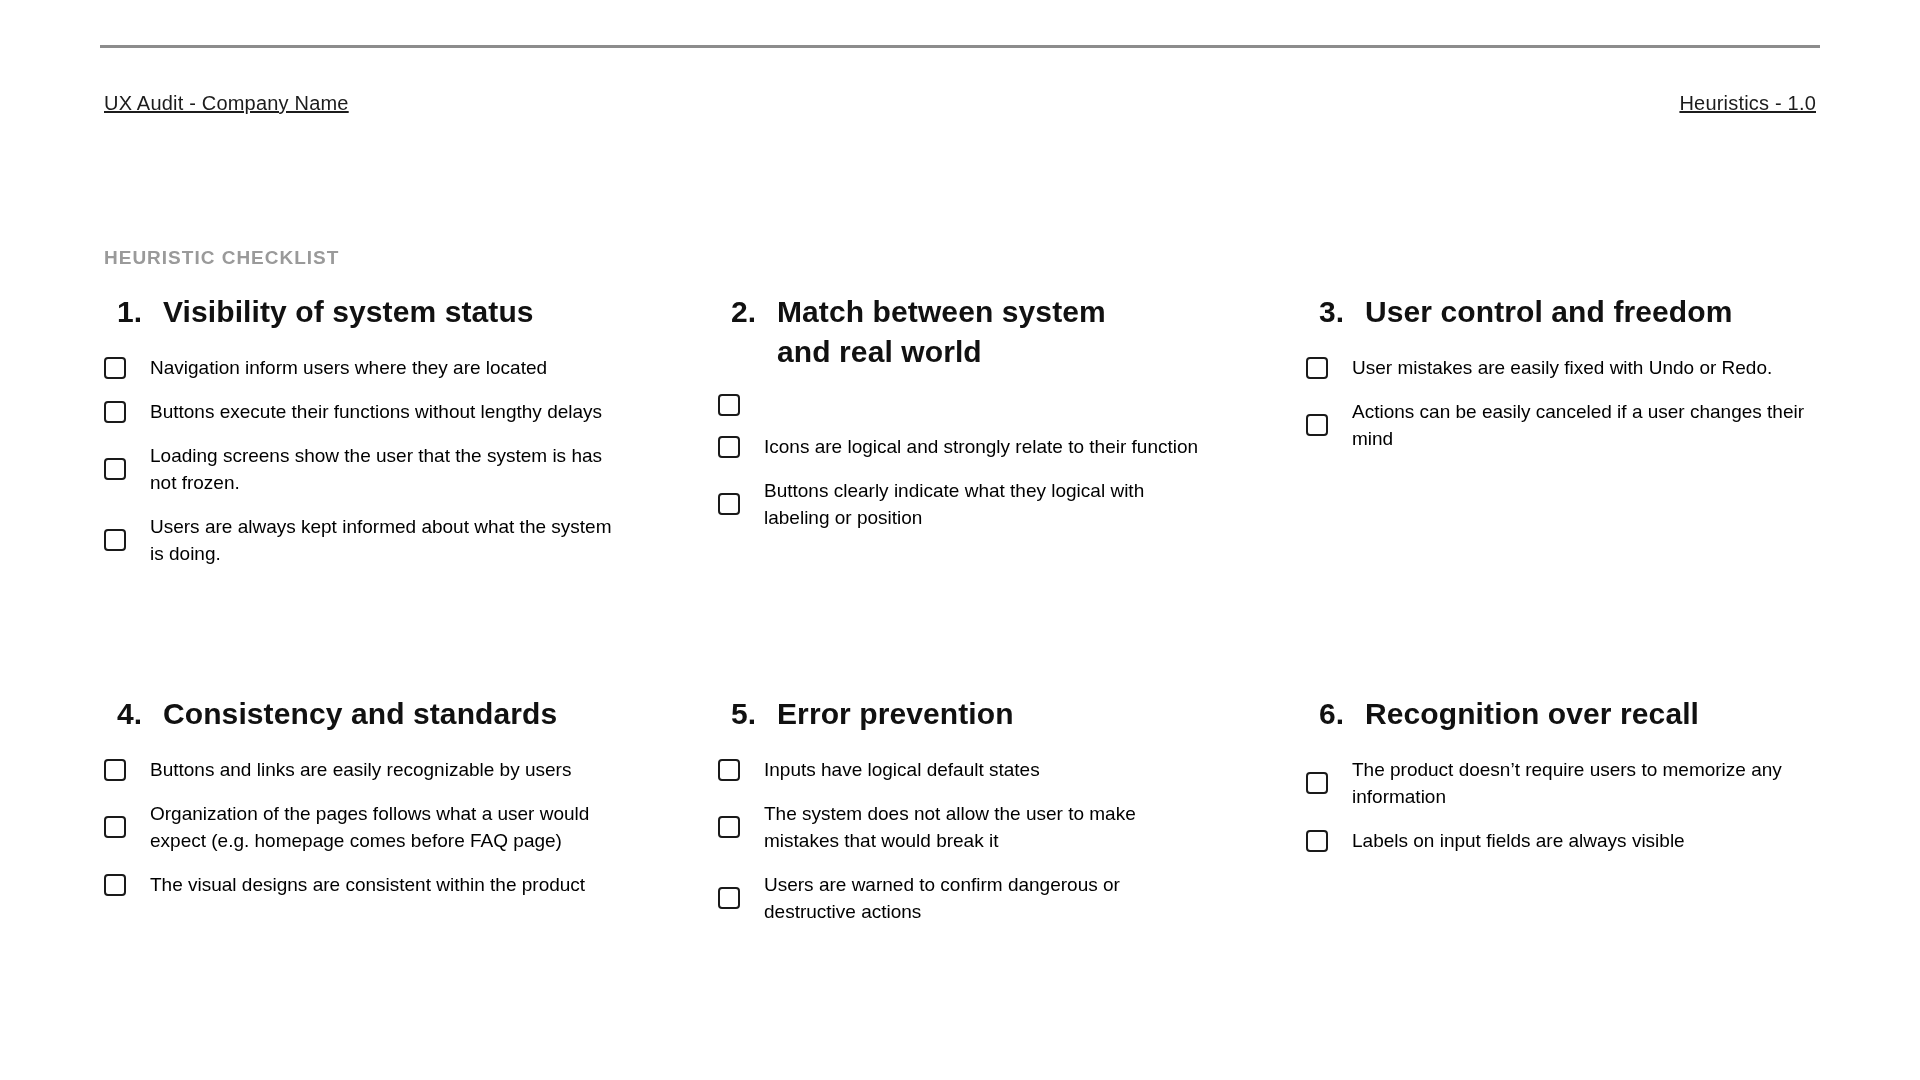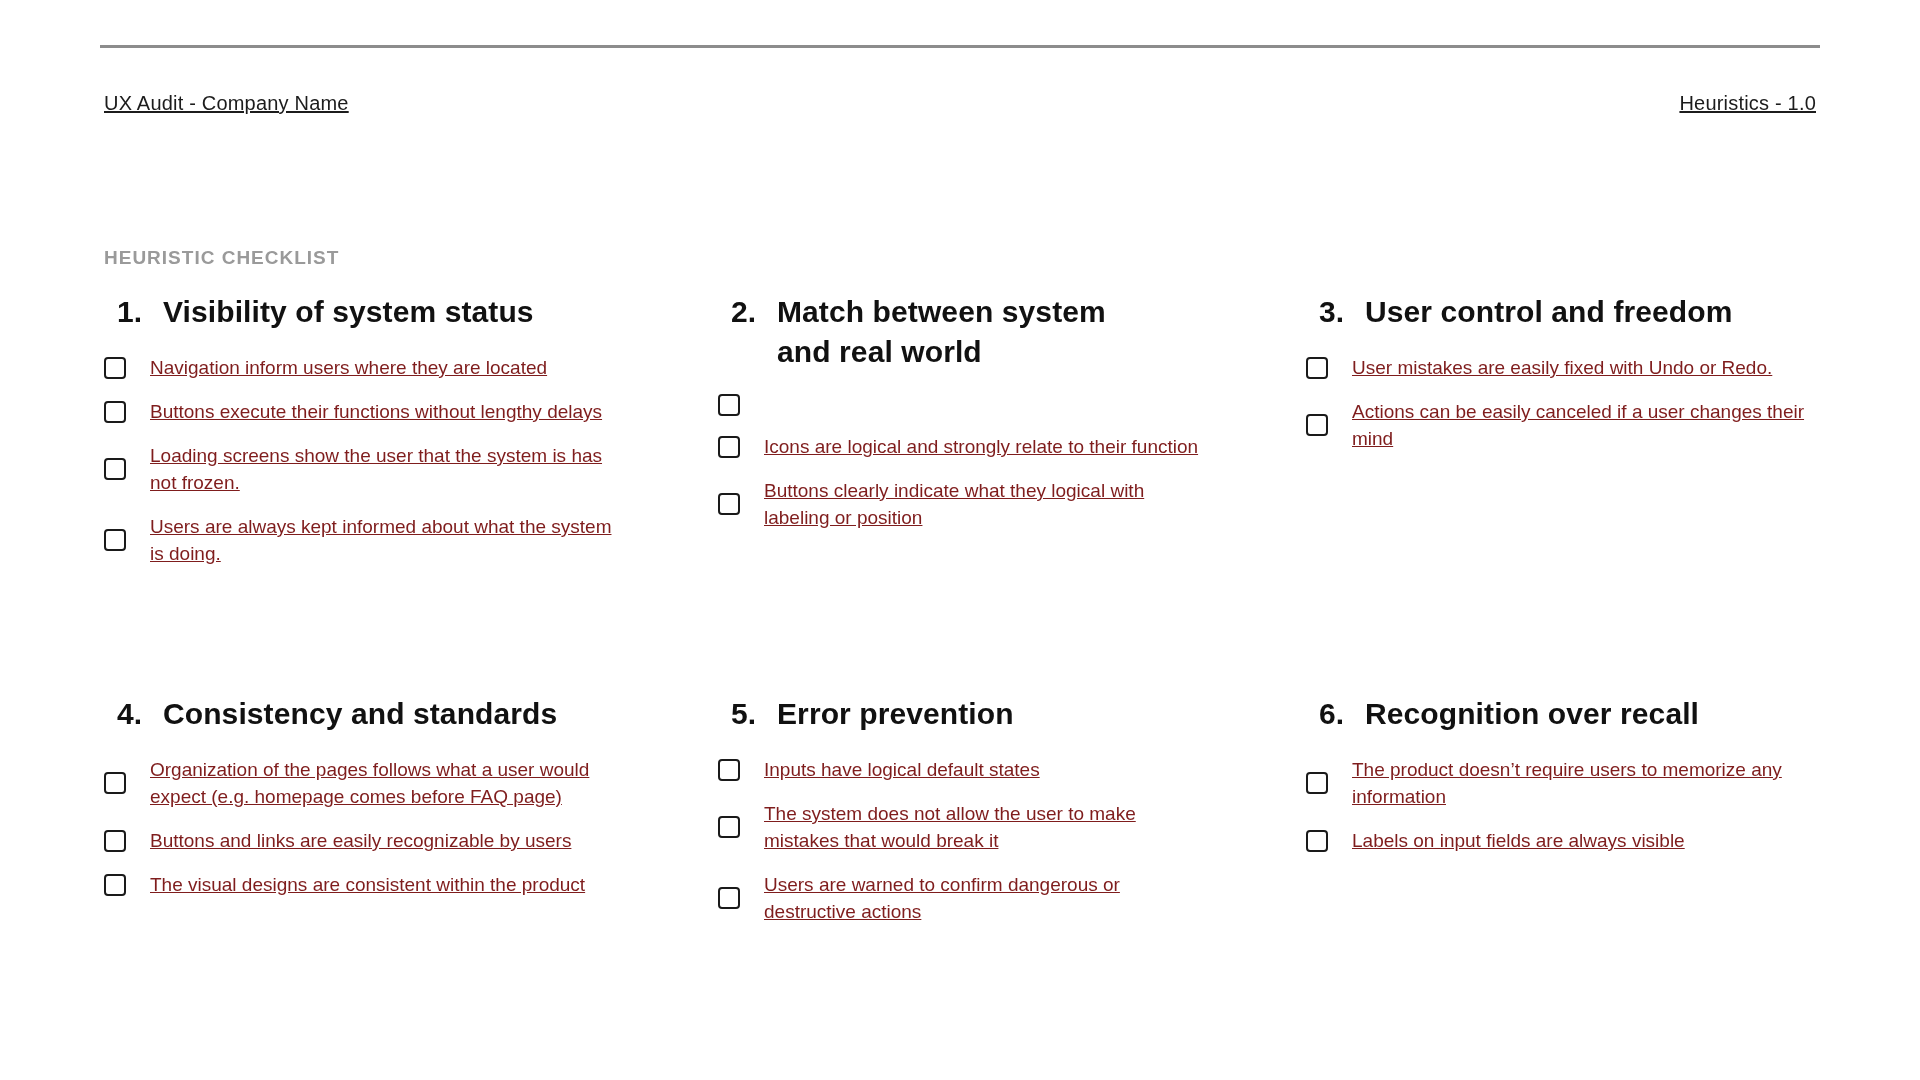--- a/index.html
+++ b/index.html
@@ -78,22 +78,21 @@
     border: 2.5px solid #1a1a1a;
     border-radius: 4px;
     background: #ffffff;
     flex-shrink: 0;
     margin-right: 24px;
     cursor: pointer;
   }
   .item-label {
     font-size: 19px;
     line-height: 27px;
-    color: #7f1d1d;
-    text-decoration: underline;
+    color: #000000;
   }
 </style>
 </head>
 <body>
 
 <div class="page">
 
   <div class="top-rule"></div>
 
   <div class="doc-header">
@@ -173,26 +172,26 @@
   </div>
 
   <div class="section">
     <div class="section-heading">
       <span class="section-number">4.</span>
       <span class="section-title">Consistency and standards</span>
     </div>
     <div class="section-items">
   <div class="checklist-item">
     <span class="checkbox"></span>
+    <span class="item-label">Buttons and links are easily recognizable by users</span>
+  </div>
+
+  <div class="checklist-item">
+    <span class="checkbox"></span>
     <span class="item-label">Organization of the pages follows what a user would expect (e.g. homepage comes before FAQ page)</span>
-  </div>
-
-  <div class="checklist-item">
-    <span class="checkbox"></span>
-    <span class="item-label">Buttons and links are easily recognizable by users</span>
   </div>
 
   <div class="checklist-item">
     <span class="checkbox"></span>
     <span class="item-label">The visual designs are consistent within the product</span>
   </div>
 </div>
   </div>
 
   <div class="section">

